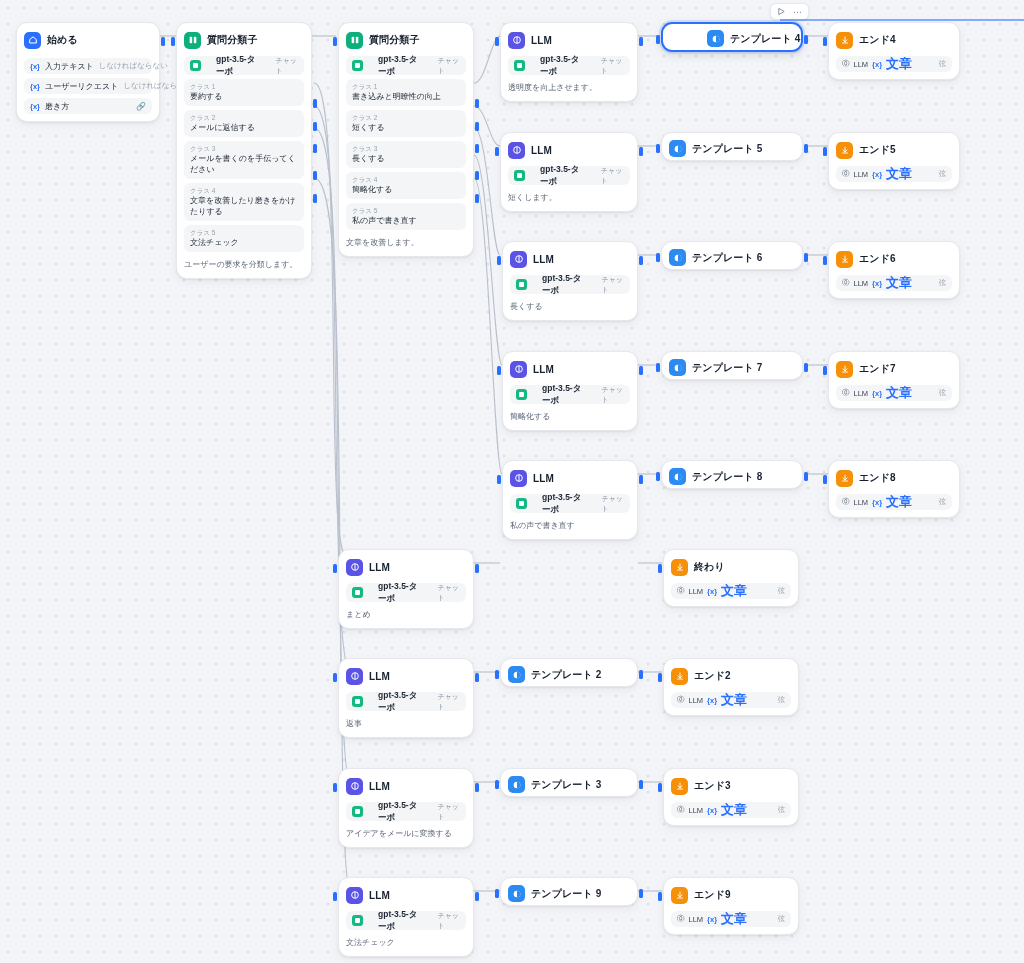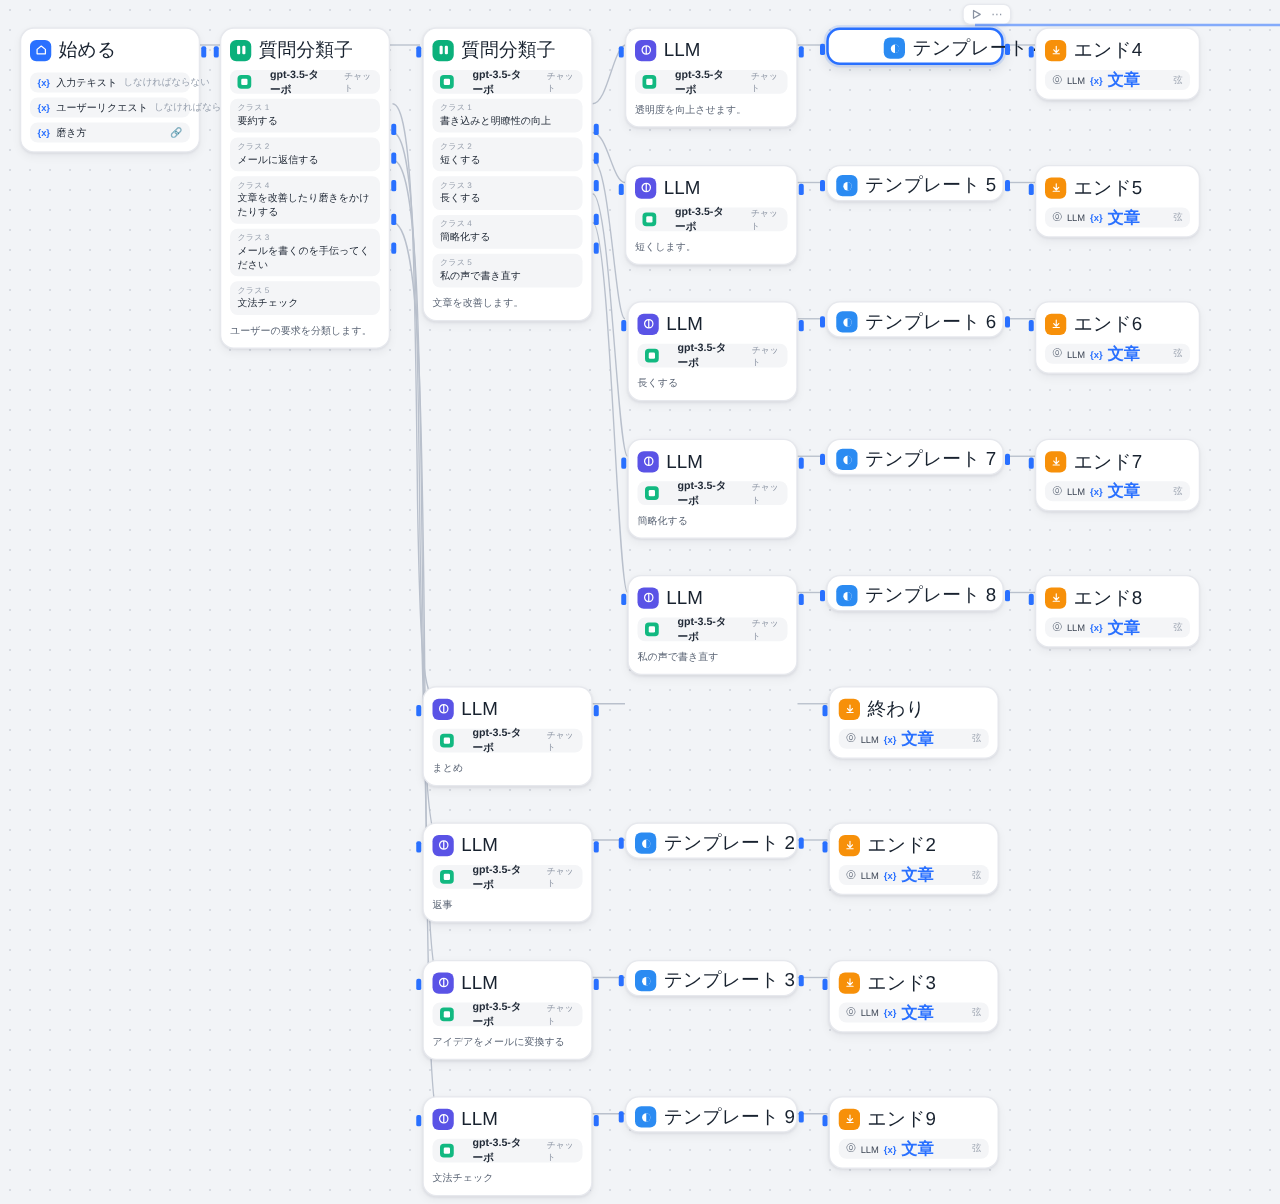--- a/index.html
+++ b/index.html
@@ -33,21 +33,21 @@
     padding: 6px;
   }
   .nhead { display: flex; align-items: center; gap: 6px; height: 20px; }
   .nicon {
     width: 17px; height: 17px; border-radius: 5px;
     display: flex; align-items: center; justify-content: center;
     flex: 0 0 auto;
     color: #fff;
   }
   .nicon svg { display: block; }
-  .ntitle { font-size: 15px; color: #18222f; font-weight: 400; letter-spacing: .1px; white-space: nowrap; }
+  .ntitle { font-size: 10px; color: #18222f; font-weight: 700; letter-spacing: .1px; white-space: nowrap; }
 
   .ic-start { background: #2970ff; }
   .ic-class { background: #0bb07b; }
   .ic-llm   { background: #5a53e6; }
   .ic-tpl   { background: #2b8bf2; }
   .ic-end   { background: #f79009; }
 
   
   .modelrow {
     margin-top: 6px;
@@ -230,26 +230,26 @@
     </div>
     <div class="clsrow">
       <div class="clsk">クラス 1</div>
       <div class="clsv">要約する</div>
     </div>
     <div class="clsrow">
       <div class="clsk">クラス 2</div>
       <div class="clsv">メールに返信する</div>
     </div>
     <div class="clsrow">
+      <div class="clsk">クラス 3</div>
+      <div class="clsv">メールを書くのを手伝ってください</div>
+    </div>
+    <div class="clsrow">
       <div class="clsk">クラス 4</div>
       <div class="clsv">文章を改善したり磨きをかけたりする</div>
-    </div>
-    <div class="clsrow">
-      <div class="clsk">クラス 3</div>
-      <div class="clsv">メールを書くのを手伝ってください</div>
     </div>
     <div class="clsrow">
       <div class="clsk">クラス 5</div>
       <div class="clsv">文法チェック</div>
     </div>
     <div class="ndesc">ユーザーの要求を分類します。</div>
   </div>
 
   <div class="node" style="left:338px; top:22px; width:136px;">
     <div class="port in"></div>

